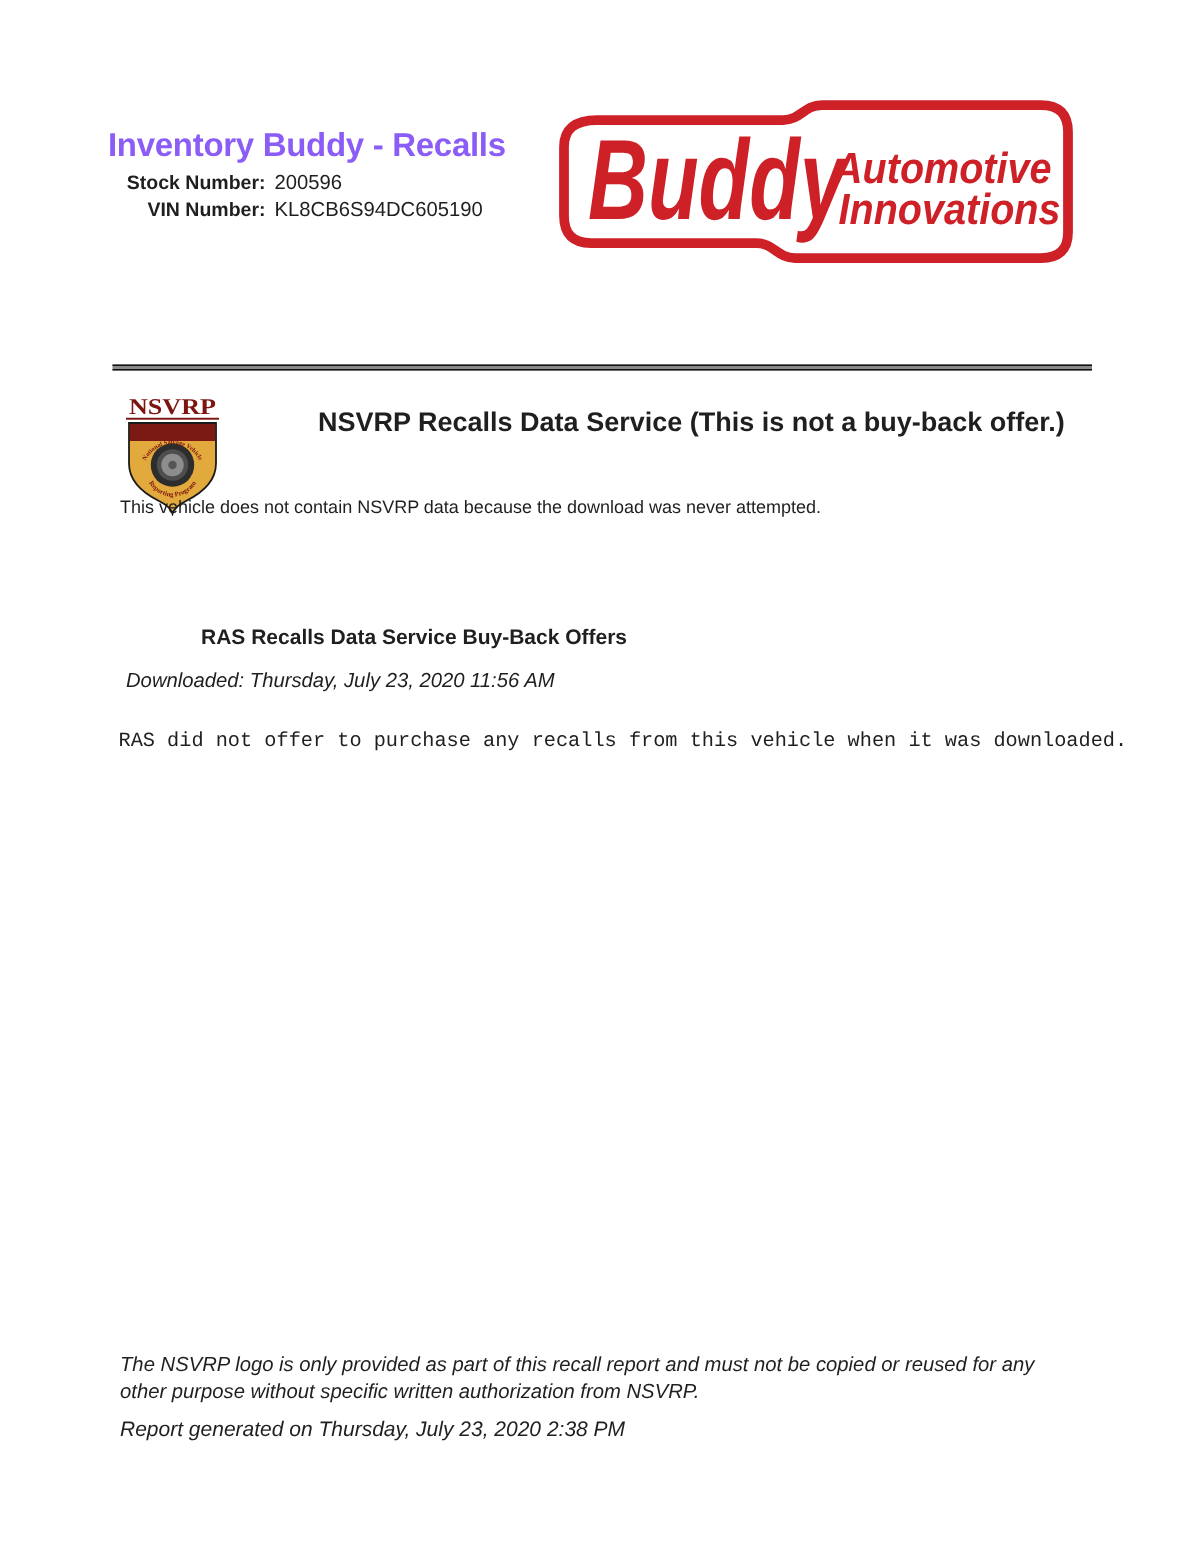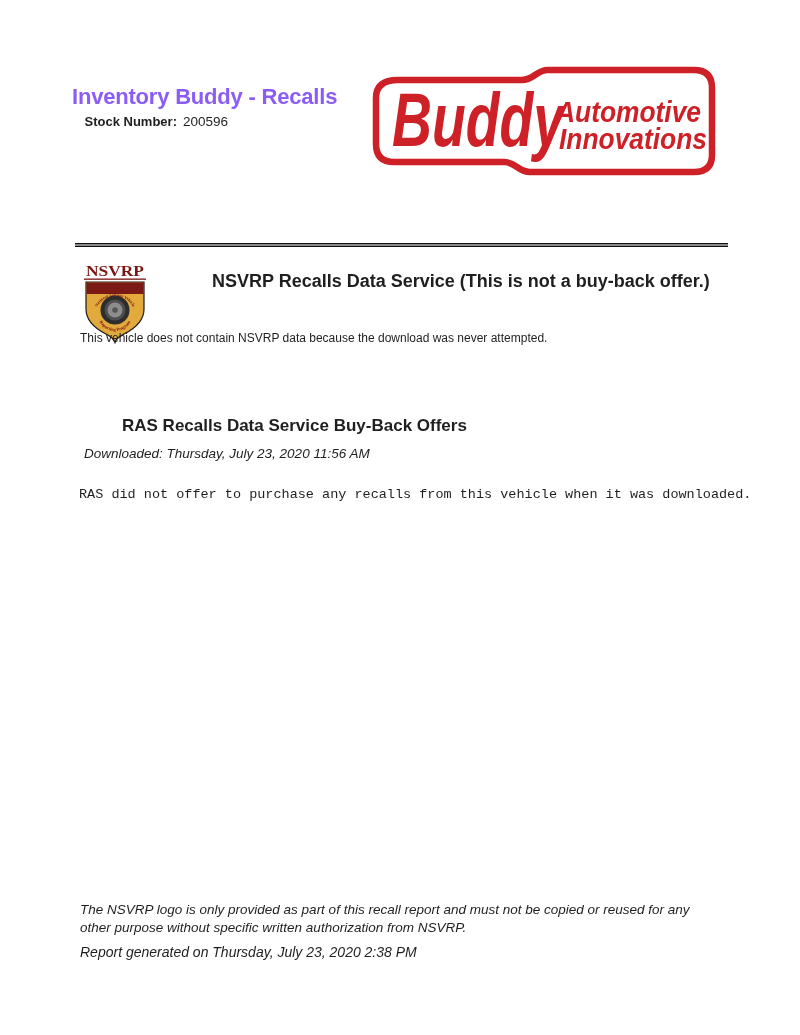--- a/index.html
+++ b/index.html
@@ -19,37 +19,41 @@
   .info-value.first{min-width:62px;display:inline-block;}
   .brand-logo-svg{left:368px;top:64px;width:352px;height:114px;}
   .divider{
     left:75px;top:243px;width:653px;height:4px;
     border-top:1.5px solid #101010;border-bottom:1.5px solid #101010;
     background:#8a8a8a;box-sizing:border-box;
   }
   .nsvrp-logo-svg{left:82px;top:263px;width:66px;height:81px;}
   .nsvrp-heading{left:168px;top:271px;font-size:18px;font-weight:bold;margin-left:44px;}
   .nsvrp-status{left:80px;top:331px;font-size:12px;}
-  .ras-heading{left:82px;top:416px;font-size:17px;font-weight:bold;padding-left:40px;}
+  .ras-heading{left:94px;top:416px;font-size:14px;font-weight:bold;padding-left:40px;}
   .ras-downloaded{left:84px;top:446px;font-size:13.5px;font-style:italic;}
   .ras-status{left:79px;top:487px;font-size:13.5px;font-family:Liberation Mono, monospace;}
   .footer-disclaimer{
     left:80px;top:901px;width:642px;font-size:13.5px;font-style:italic;line-height:18px;
   }
   .footer-generated{left:80px;top:944px;font-size:14px;font-style:italic;}
 </style>
 </head>
 <body>
 
 <div class="abs page-title">Inventory Buddy - Recalls</div>
 
 <div class="abs info-block">
   <div class="info-row">
     <span class="info-label">Stock Number:</span>
     <span class="info-value">200596</span>
+  </div>
+  <div class="info-row">
+    <span class="info-label">VIN Number:</span>
+    <span class="info-value">KL8CB6S94DC605190</span>
   </div>
 </div>
 
 <svg class="abs brand-logo-svg" viewBox="0 0 352 114" xmlns="http://www.w3.org/2000/svg">
   <path d="M 30,16 L 154,16 C 166,16 168,6 180,6 L 326,6 Q 344,6 344,24 L 344,91 Q 344,108 326,108 L 162,108 C 150,108 148,98 136,98 L 26,98 Q 8,98 8,80 L 8,34 Q 8,16 30,16 Z" fill="#ffffff" stroke="#cd2027" stroke-width="6.5" stroke-linejoin="round"></path>
   <text x="24" y="82" font-size="76" font-weight="bold" font-style="italic" fill="#cd2027" textLength="172" lengthAdjust="spacingAndGlyphs" font-family="Liberation Sans, sans-serif">Buddy</text>
   <text x="188" y="58" font-size="29" font-weight="bold" font-style="italic" fill="#cd2027" textLength="145" lengthAdjust="spacingAndGlyphs" font-family="Liberation Sans, sans-serif">Automotive</text>
   <text x="191" y="85" font-size="29" font-weight="bold" font-style="italic" fill="#cd2027" textLength="148" lengthAdjust="spacingAndGlyphs" font-family="Liberation Sans, sans-serif">Innovations</text>
 </svg>
 

